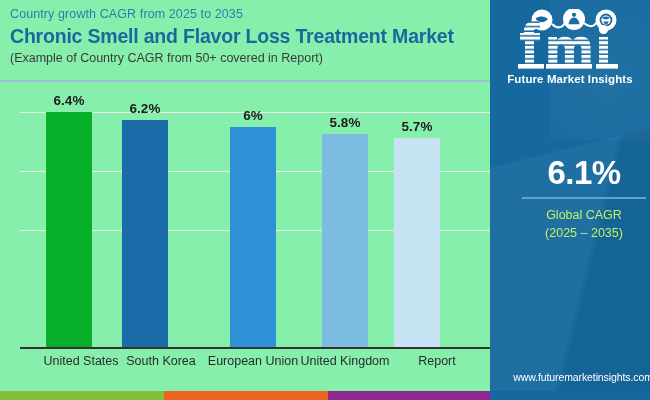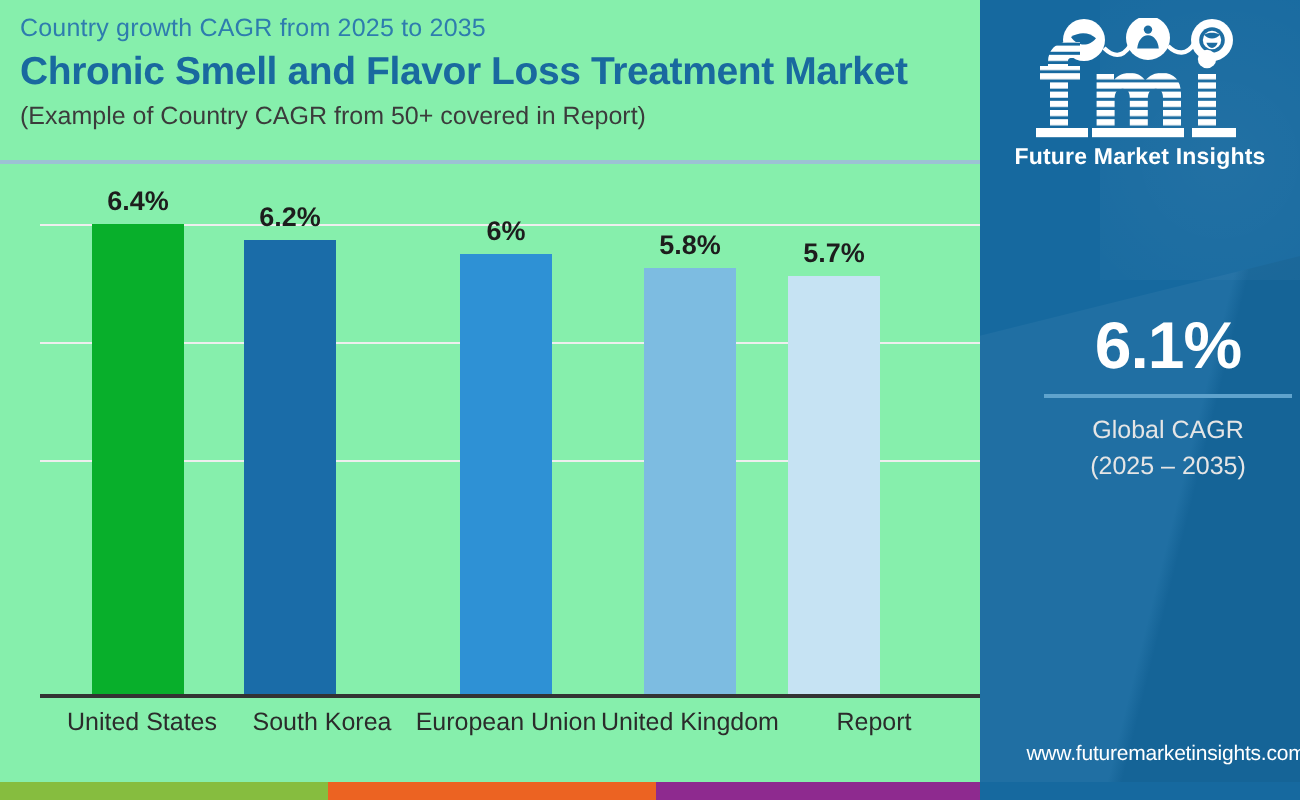--- a/index.html
+++ b/index.html
@@ -180,21 +180,21 @@
     letter-spacing: -0.5px;
     line-height: 36px;
   }
   .stat-rule {
     width: 124px; height: 2px;
     margin: 6px auto 7px auto;
     background: #5fa3cd;
   }
   .stat-caption {
     font-size: 12.5px;
-    color: #e5e5e5;
+    color: #bef264;
     line-height: 18px;
     white-space: nowrap;
   }
 
   .site-url {
     position: absolute;
     left: 0; bottom: 17px;
     width: 186px;
     text-align: center;
     font-size: 10.5px;
@@ -245,21 +245,21 @@
           <div class="bar-label">5.8%</div>
           <div class="bar" style="height: 212.667px; background: rgb(125, 188, 225);"></div>
         </div>
         <div class="bar-wrap" style="left: 394px; border-radius: 10px;">
           <div class="bar-label">5.7%</div>
           <div class="bar" style="height: 209px; background: rgb(198, 227, 243);"></div>
         </div>
       </div>
 
     <div class="cats" id="cats">
-        <div class="cat" style="left: 48px;">United States</div>
+        <div class="cat" style="left: 58px;">United States</div>
         <div class="cat" style="left: 138px;">South Korea</div>
         <div class="cat" style="left: 230px;">European Union</div>
         <div class="cat" style="left: 322px;">United Kingdom</div>
         <div class="cat" style="left: 414px;">Report</div>
       </div>
 
     <div class="stripe" id="stripe">
         <span style="width: 164px; background: rgb(134, 189, 63);"></span>
         <span style="width: 164px; background: rgb(236, 99, 34);"></span>
         <span style="width: 162px; background: rgb(142, 42, 143);"></span>

